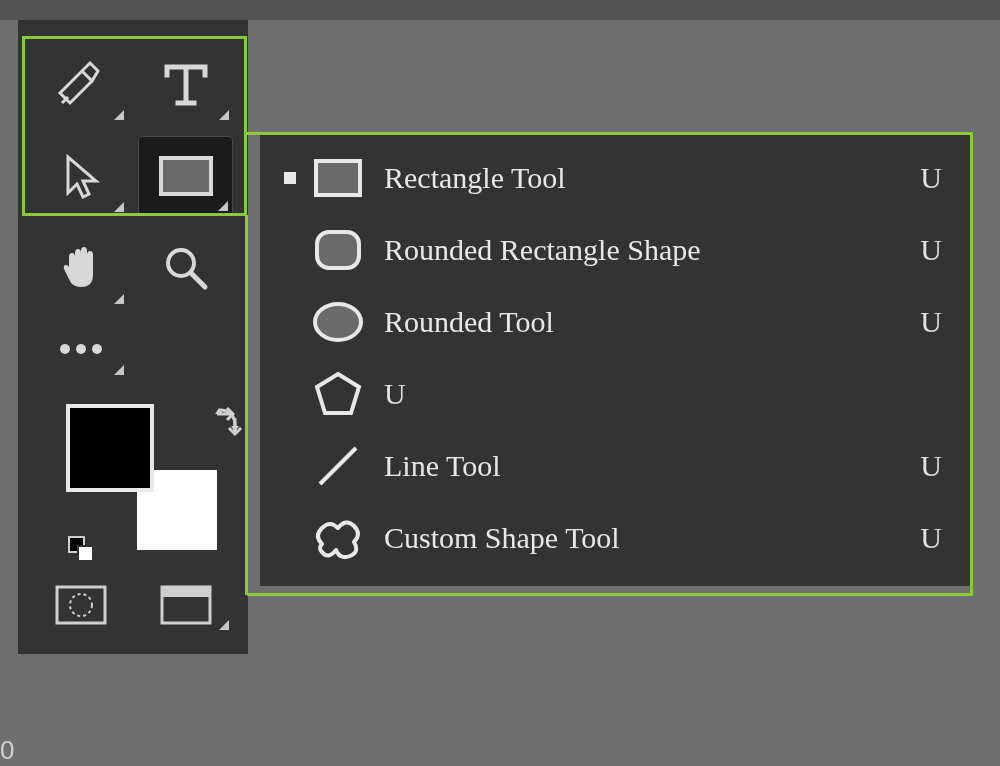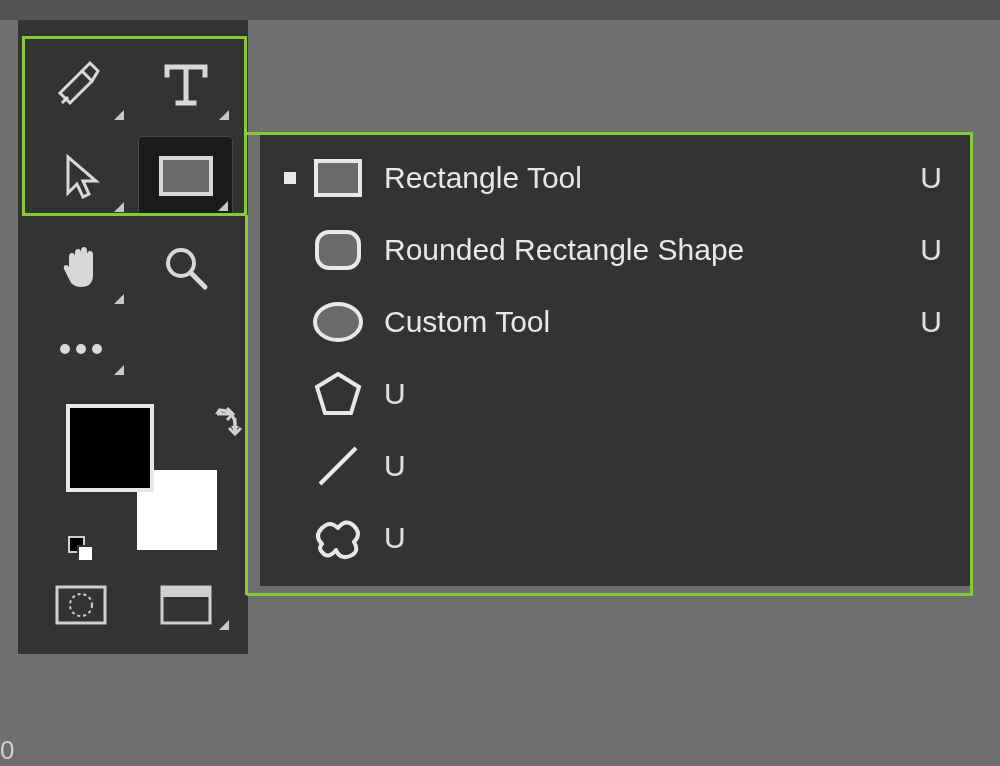--- a/index.html
+++ b/index.html
@@ -111,20 +111,21 @@
     color: #e8e8e8;
     padding: 10px 0 12px 0;
   }
   .flyout-item {
     display: flex;
     align-items: center;
     height: 72px;
     padding: 0 28px 0 20px;
     font-size: 30px;
     font-weight: 400;
+    font-family: Liberation Serif, serif;
   }
   .sel-dot {
     width: 20px;
     display: flex;
     justify-content: center;
   }
   .ficon {
     width: 56px;
     height: 56px;
     margin: 0 18px 0 10px;
@@ -270,48 +271,50 @@
     <div class="flabel">Rounded Rectangle Shape</div>
     <div class="fshortcut">U</div>
   </div>
   <div class="flyout-item">
     <div class="sel-dot"></div>
     <div class="ficon">
       <svg width="54" height="44">
           <ellipse cx="27" cy="22" rx="23" ry="18" fill="#6a6a6a" stroke="#e8e8e8" stroke-width="4"></ellipse>
         </svg>
     </div>
-    <div class="flabel">Custom Tool</div>
+    <div class="flabel">Rounded Tool</div>
     <div class="fshortcut">U</div>
   </div>
   <div class="flyout-item">
     <div class="sel-dot"></div>
     <div class="ficon">
       <svg width="50" height="46">
           <polygon points="25,3 46,16 38,42 12,42 4,16" fill="none" stroke="#e8e8e8" stroke-width="4"></polygon>
         </svg>
     </div>
     <div class="fshortcut">U</div>
   </div>
   <div class="flyout-item">
     <div class="sel-dot"></div>
     <div class="ficon">
       <svg width="48" height="48">
           <line x1="6" y1="42" x2="42" y2="6" stroke="#e8e8e8" stroke-width="4"></line>
         </svg>
     </div>
+    <div class="flabel">Line Tool</div>
     <div class="fshortcut">U</div>
   </div>
   <div class="flyout-item">
     <div class="sel-dot"></div>
     <div class="ficon">
       <svg width="52" height="48">
           <path d="M10 30 Q2 22 10 14 Q18 6 26 14 Q34 4 42 12 Q50 20 42 28 Q48 38 38 42 Q28 46 24 36 Q16 46 10 38 Q6 34 10 30 Z" fill="none" stroke="#e8e8e8" stroke-width="4" stroke-linejoin="round"></path>
         </svg>
     </div>
+    <div class="flabel">Custom Shape Tool</div>
     <div class="fshortcut">U</div>
   </div>
 </div>
 
 <div class="highlight hl1"></div>
 <div class="hl2t"></div>
 <div class="hl2r"></div>
 <div class="hl2bt"></div>
 <div class="hl2l"></div>
 

